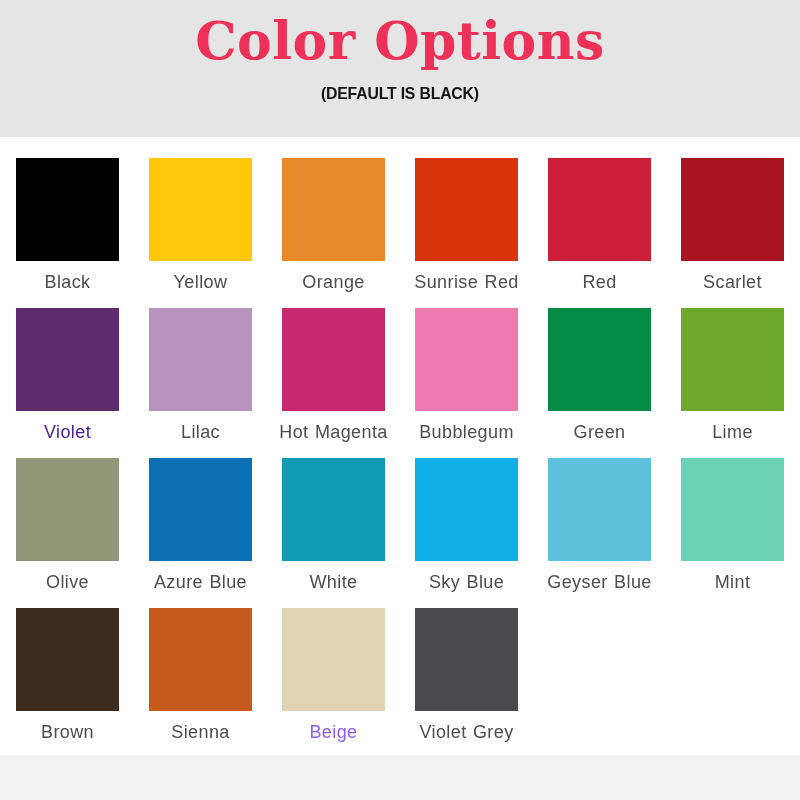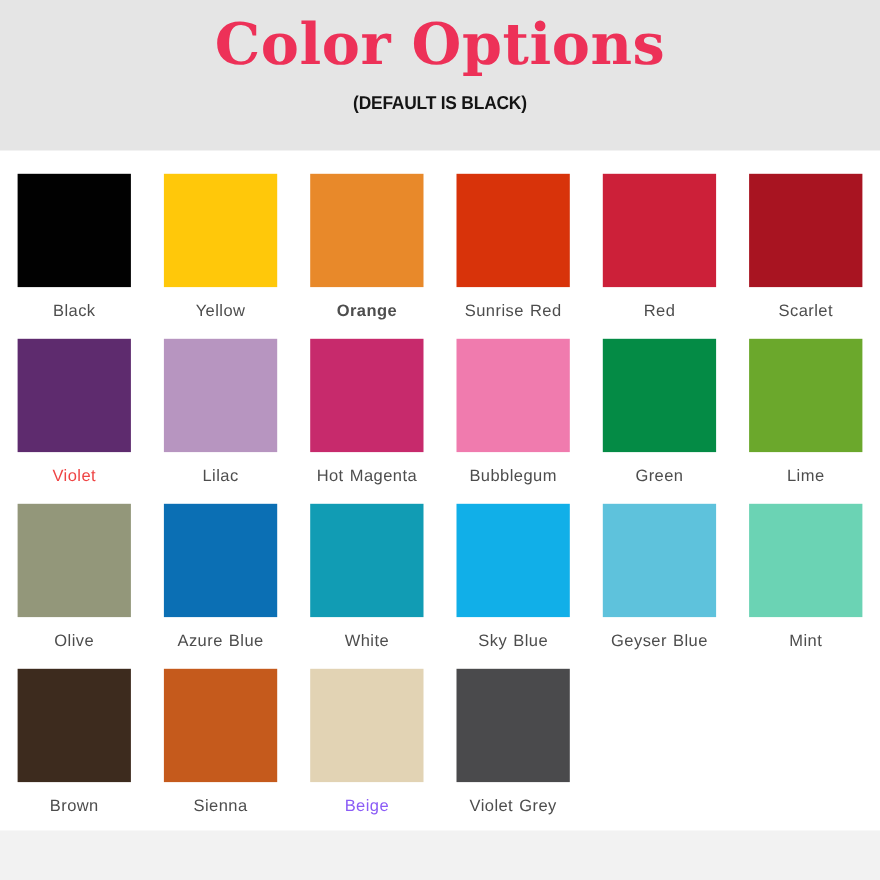--- a/index.html
+++ b/index.html
@@ -78,21 +78,21 @@
     height: 103px;
     box-sizing: border-box;
     display: block;
     flex: 0 0 auto;
   }
   .swatch.bordered {
     border: 1px solid #b9b9b9;
   }
   .cell-label {
     font-family: "Liberation Sans", sans-serif;
-    font-size: 15px;
+    font-size: 18px;
     line-height: 21px;
     color: #4d4d4d;
     text-align: center;
     margin-top: 11px;
     letter-spacing: 0.4px;
     width: 120px;
     word-spacing: 1px;
   }
 
   
@@ -118,37 +118,37 @@
       <div class="cell">
         <div class="swatch" style="background: rgb(1, 1, 1);"></div>
         <div class="cell-label" style="color: rgb(77, 77, 77);">Black</div>
       </div>
       <div class="cell">
         <div class="swatch" style="background: rgb(255, 200, 10);"></div>
         <div class="cell-label" style="color: rgb(77, 77, 77);">Yellow</div>
       </div>
       <div class="cell">
         <div class="swatch" style="background: rgb(232, 137, 42);"></div>
-        <div class="cell-label" style="color: rgb(77, 77, 77); font-weight: bold;">Orange</div>
+        <div class="cell-label" style="color: rgb(77, 77, 77);">Orange</div>
       </div>
       <div class="cell">
         <div class="swatch" style="background: rgb(216, 51, 10);"></div>
         <div class="cell-label" style="color: rgb(77, 77, 77);">Sunrise Red</div>
       </div>
       <div class="cell">
         <div class="swatch" style="background: rgb(204, 32, 57);"></div>
         <div class="cell-label" style="color: rgb(77, 77, 77);">Red</div>
       </div>
       <div class="cell">
         <div class="swatch" style="background: rgb(168, 20, 33);"></div>
         <div class="cell-label" style="color: rgb(77, 77, 77);">Scarlet</div>
       </div>
       <div class="cell">
         <div class="swatch" style="background: rgb(94, 43, 110);"></div>
-        <div class="cell-label" style="color: #ef4444;">Violet</div>
+        <div class="cell-label" style="color: #4c1d95;">Violet</div>
       </div>
       <div class="cell">
         <div class="swatch" style="background: rgb(183, 149, 192);"></div>
         <div class="cell-label" style="color: rgb(77, 77, 77);">Lilac</div>
       </div>
       <div class="cell">
         <div class="swatch" style="background: rgb(199, 42, 108);"></div>
         <div class="cell-label" style="color: rgb(77, 77, 77);">Hot Magenta</div>
       </div>
       <div class="cell">

